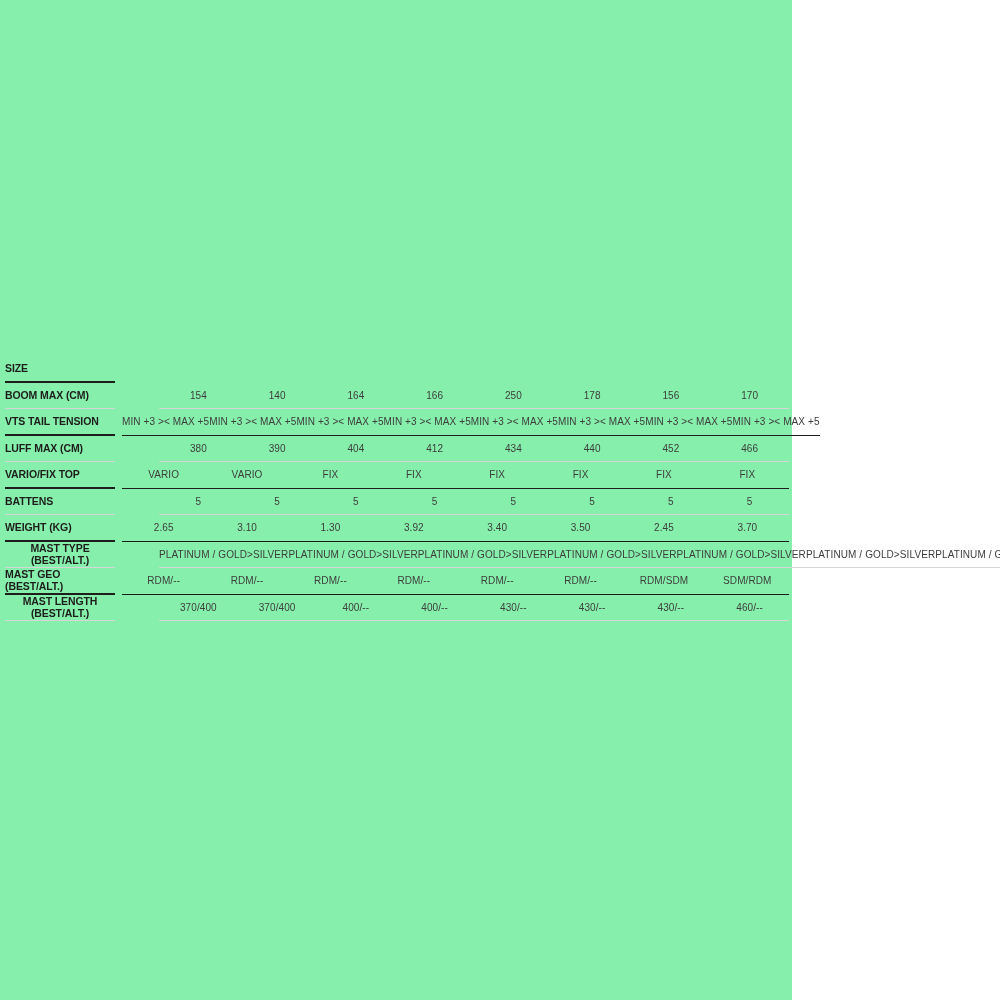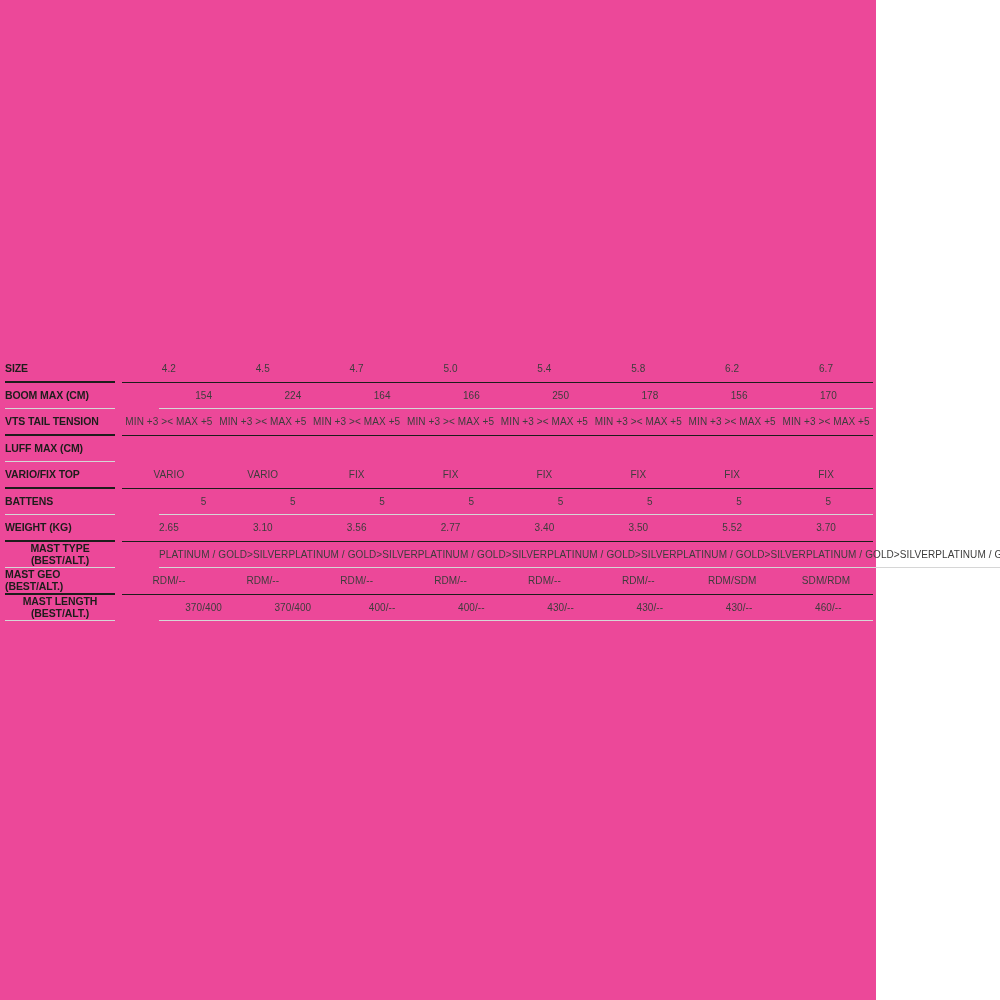--- a/index.html
+++ b/index.html
@@ -6,23 +6,23 @@
     margin: 0;
     padding: 0;
     background: #ffffff;
     width: 1000px;
     height: 1000px;
     overflow: hidden;
     font-family: "Liberation Sans", sans-serif;
   }
   .canvas {
     position: relative;
-    width: 876px;
+    width: 792px;
     height: 1000px;
-    background: #ec4899;
+    background: #86efac;
   }
   .spec-table {
     position: absolute;
     top: 356px;
     left: 5px;
     right: 3px;
   }
   .spec-row {
     display: flex;
     height: 26.5px;
@@ -60,36 +60,26 @@
   .spec-row.light-rule .row-label  { border-bottom: 1px solid #d6d6d6; text-align: center; }
   .spec-row.light-rule .row-values { border-bottom: 1px solid #d6d6d6; margin-left: 44px; }
 </style>
 </head>
 <body>
 
 <div class="canvas">
   <div class="spec-table" id="spec-table">
       <div class="spec-row dark-rule">
         <div class="row-label">SIZE</div>
-        <div class="row-values">
-          <div class="cell">4.2</div>
-          <div class="cell">4.5</div>
-          <div class="cell">4.7</div>
-          <div class="cell">5.0</div>
-          <div class="cell">5.4</div>
-          <div class="cell">5.8</div>
-          <div class="cell">6.2</div>
-          <div class="cell">6.7</div>
-        </div>
       </div>
       <div class="spec-row light-rule">
         <div class="row-label">BOOM MAX (CM)</div>
         <div class="row-values">
           <div class="cell">154</div>
-          <div class="cell">224</div>
+          <div class="cell">140</div>
           <div class="cell">164</div>
           <div class="cell">166</div>
           <div class="cell">250</div>
           <div class="cell">178</div>
           <div class="cell">156</div>
           <div class="cell">170</div>
         </div>
       </div>
       <div class="spec-row dark-rule">
         <div class="row-label">VTS TAIL TENSION</div>
@@ -99,20 +89,30 @@
           <div class="cell">MIN +3 &gt;&lt; MAX +5</div>
           <div class="cell">MIN +3 &gt;&lt; MAX +5</div>
           <div class="cell">MIN +3 &gt;&lt; MAX +5</div>
           <div class="cell">MIN +3 &gt;&lt; MAX +5</div>
           <div class="cell">MIN +3 &gt;&lt; MAX +5</div>
           <div class="cell">MIN +3 &gt;&lt; MAX +5</div>
         </div>
       </div>
       <div class="spec-row light-rule">
         <div class="row-label">LUFF MAX (CM)</div>
+        <div class="row-values">
+          <div class="cell">380</div>
+          <div class="cell">390</div>
+          <div class="cell">404</div>
+          <div class="cell">412</div>
+          <div class="cell">434</div>
+          <div class="cell">440</div>
+          <div class="cell">452</div>
+          <div class="cell">466</div>
+        </div>
       </div>
       <div class="spec-row dark-rule">
         <div class="row-label">VARIO/FIX TOP</div>
         <div class="row-values">
           <div class="cell">VARIO</div>
           <div class="cell">VARIO</div>
           <div class="cell">FIX</div>
           <div class="cell">FIX</div>
           <div class="cell">FIX</div>
           <div class="cell">FIX</div>
@@ -131,25 +131,25 @@
           <div class="cell">5</div>
           <div class="cell">5</div>
           <div class="cell">5</div>
         </div>
       </div>
       <div class="spec-row dark-rule">
         <div class="row-label">WEIGHT (KG)</div>
         <div class="row-values">
           <div class="cell">2.65</div>
           <div class="cell">3.10</div>
-          <div class="cell">3.56</div>
-          <div class="cell">2.77</div>
+          <div class="cell">1.30</div>
+          <div class="cell">3.92</div>
           <div class="cell">3.40</div>
           <div class="cell">3.50</div>
-          <div class="cell">5.52</div>
+          <div class="cell">2.45</div>
           <div class="cell">3.70</div>
         </div>
       </div>
       <div class="spec-row light-rule">
         <div class="row-label">MAST TYPE (BEST/ALT.)</div>
         <div class="row-values">
           <div class="cell">PLATINUM / GOLD&gt;SILVER</div>
           <div class="cell">PLATINUM / GOLD&gt;SILVER</div>
           <div class="cell">PLATINUM / GOLD&gt;SILVER</div>
           <div class="cell">PLATINUM / GOLD&gt;SILVER</div>

